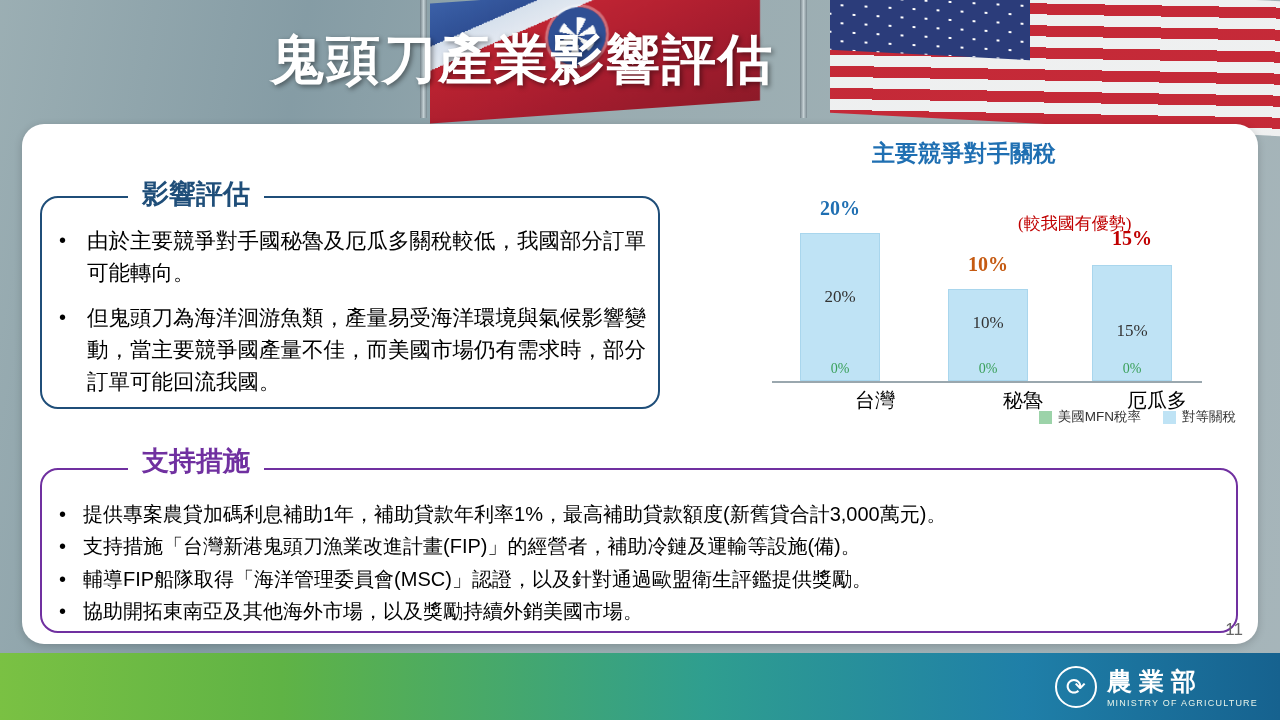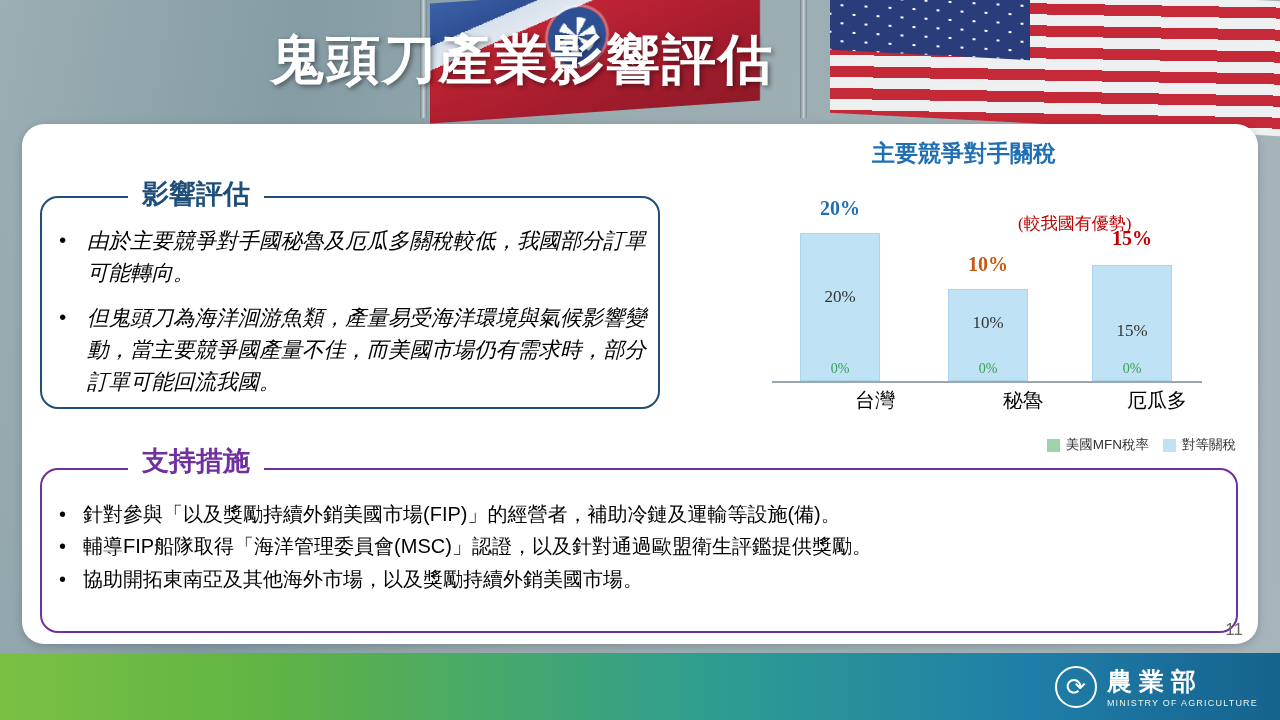--- a/index.html
+++ b/index.html
@@ -77,21 +77,21 @@
     position:absolute; left:40px; top:196px; width:620px; height:213px;
     border:2.5px solid #1f4e79; border-radius:18px; background:#fff;
   }
   .impact-label {
     position:absolute; left:128px; top:176px;
     background:#fff; padding:0 14px;
     font-size:27px; font-weight:bold; color:#1f4e79;
   }
   .impact-list {
     position:absolute; left:55px; top:225px; width:595px;
-    font-size:21.5px; color:#000; line-height:1.5;font-style:italic;
+    font-size:21.5px; color:#000; line-height:1.5;
   }
   .impact-list li { margin-bottom:12px; padding-left:4px; }
   .impact-list { padding-left:28px; margin:0; }
 
   
   .support-box {
     position:absolute; left:40px; top:468px; width:1198px; height:165px;
     border:2.5px solid #7030a0; border-radius:18px; background:#fff;
   }
   .support-label {
@@ -148,22 +148,22 @@
   .z-1 { left:85px; top:176px; }
   .z-2 { left:233px; top:176px; }
   .z-3 { left:377px; top:176px; }
   .cat {
     position:absolute; top:202px; width:110px; text-align:right;
     font-size:20px; color:#000;
   }
   .c-1 { left:85px; } .c-2 { left:233px; } .c-3 { left:377px; }
 
   .legend {
-    position:absolute; left:700px; top:436px; width:536px;
-    display:flex; justify-content:flex-end; gap:14px; align-items:center;
+    position:absolute; left:700px; top:408px; width:536px;
+    display:flex; justify-content:flex-end; gap:22px; align-items:center;
     font-size:13.5px; color:#333;
   }
   .legend .item { display:flex; align-items:center; gap:6px; }
   .swatch { width:13px; height:13px; display:inline-block; }
   .sw-green { background:#9cd3a9; }
   .sw-blue { background:#bfe3f5; }
 
   
   .page-num {
     position:absolute; right:37px; top:620px; font-size:17px; color:#666;
@@ -206,21 +206,22 @@
 <div class="impact-box"></div>
 <div class="impact-label">影響評估</div>
 <ul class="impact-list">
   <li>由於主要競爭對手國秘魯及厄瓜多關稅較低，我國部分訂單可能轉向。</li>
   <li>但鬼頭刀為海洋洄游魚類，產量易受海洋環境與氣候影響變動，當主要競爭國產量不佳，而美國市場仍有需求時，部分訂單可能回流我國。</li>
 </ul>
 
 <div class="support-box"></div>
 <div class="support-label">支持措施</div>
 <ul class="support-list">
-  <li>針對參與「以及獎勵持續外銷美國市場(FIP)」的經營者，補助冷鏈及運輸等設施(備)。</li>
+  <li>提供專案農貸加碼利息補助1年，補助貸款年利率1%，最高補助貸款額度(新舊貸合計3,000萬元)。</li>
+  <li>支持措施「台灣新港鬼頭刀漁業改進計畫(FIP)」的經營者，補助冷鏈及運輸等設施(備)。</li>
   <li>輔導FIP船隊取得「海洋管理委員會(MSC)」認證，以及針對通過歐盟衛生評鑑提供獎勵。</li>
   <li>協助開拓東南亞及其他海外市場，以及獎勵持續外銷美國市場。</li>
 </ul>
 
 <div class="chart-title">主要競爭對手關稅</div>
 <div class="chart-area">
   <div class="note">(較我國有優勢)</div>
 
   <div class="bar bar-1"></div>
   <div class="bar bar-2"></div>

